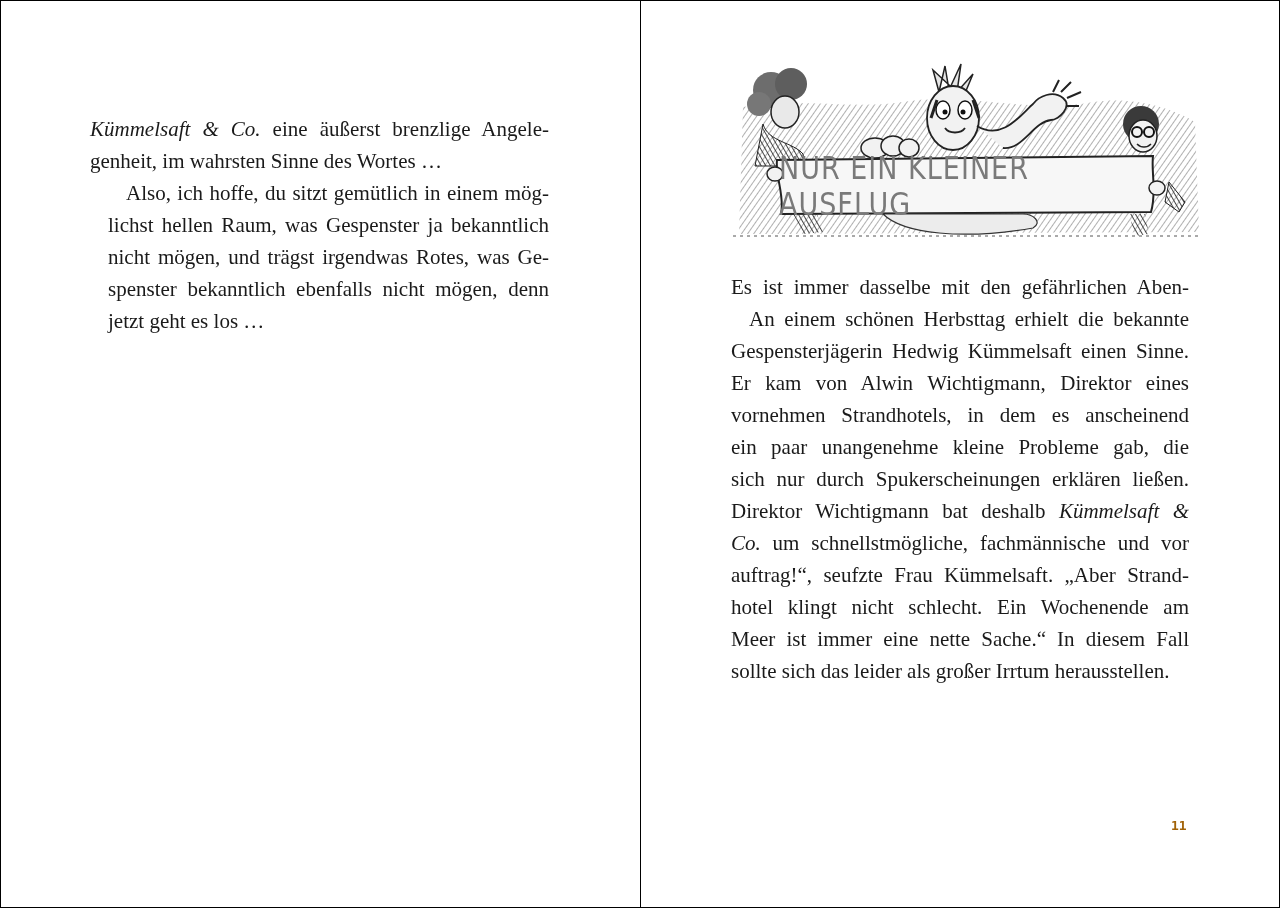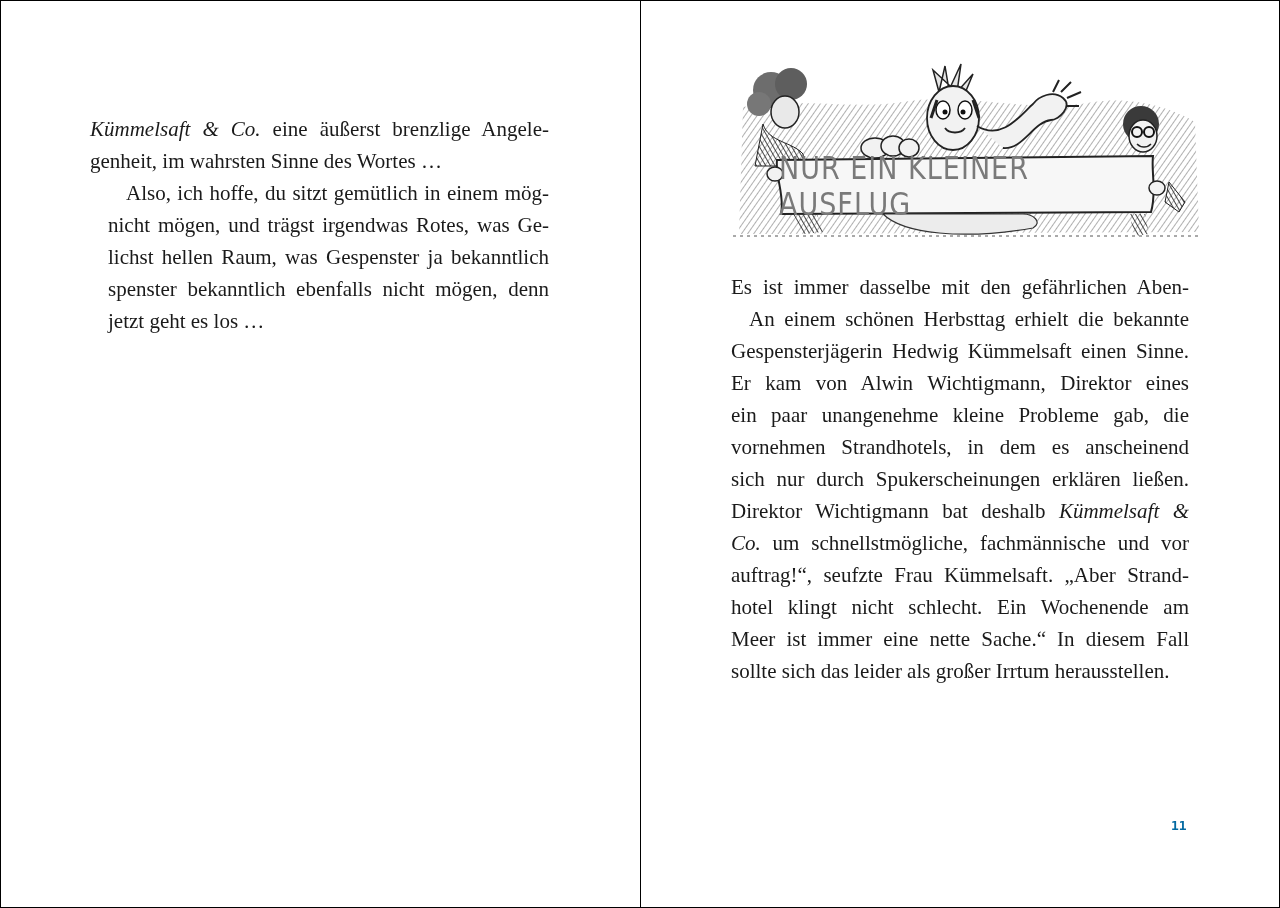--- a/index.html
+++ b/index.html
@@ -99,40 +99,40 @@
       color: #7a7a7a;
       font-weight: normal;
       transform: scaleY(1.15);
     }
     .page-number {
       position: absolute;
       left: 530px;
       top: 818px;
       font-family: "DejaVu Sans Mono", monospace;
       font-size: 13px;
-      color: #0369a1;
+      color: #a16207;
       font-weight: bold;
     }
   </style>
 </head>
 <body>
 
 <div class="spread"></div>
 <div class="divider"></div>
 
 <div class="page page-left">
   <div class="text-block">
     <p>
       <span class="line"><em>Kümmelsaft &amp; Co.</em><span> eine äußerst brenzlige Angele-</span></span>
       <span class="line last">genheit, im wahrsten Sinne des Wortes …</span>
     </p>
     <p class="indent">
       <span class="line" style="padding-left:18px">Also, ich hoffe, du sitzt gemütlich in einem mög-</span>
+      <span class="line">lichst hellen Raum, was Gespenster ja bekanntlich</span>
       <span class="line">nicht mögen, und trägst irgendwas Rotes, was Ge-</span>
-      <span class="line">lichst hellen Raum, was Gespenster ja bekanntlich</span>
       <span class="line">spenster bekanntlich ebenfalls nicht mögen, denn</span>
       <span class="line last">jetzt geht es los …</span>
     </p>
   </div>
 </div>
 
 <div class="page page-right">
 
   <div class="banner">
     <svg width="470" height="182" viewBox="0 0 470 182">
@@ -188,22 +188,22 @@
   </div>
 
   <div class="text-block">
     <p>
       <span class="line">Es ist immer dasselbe mit den gefährlichen Aben-</span>
     </p>
     <p>
       <span class="line" style="padding-left:18px">An einem schönen Herbsttag erhielt die bekannte</span>
       <span class="line">Gespensterjägerin Hedwig Kümmelsaft einen Sinne.</span>
       <span class="line">Er kam von Alwin Wichtigmann, Direktor eines</span>
+      <span class="line">vornehmen Strandhotels, in dem es anscheinend</span>
       <span class="line">ein paar unangenehme kleine Probleme gab, die</span>
-      <span class="line">vornehmen Strandhotels, in dem es anscheinend</span>
       <span class="line">sich nur durch Spukerscheinungen erklären ließen.</span>
       <span class="line"><span>Direktor Wichtigmann bat deshalb </span><em>Kümmelsaft &amp;</em></span>
       <span class="line"><em>Co.</em><span> um schnellstmögliche, fachmännische und vor</span></span>
     </p>
     <p>
       <span class="line">auftrag!“, seufzte Frau Kümmelsaft. „Aber Strand-</span>
       <span class="line">hotel klingt nicht schlecht. Ein Wochenende am</span>
       <span class="line">Meer ist immer eine nette Sache.“ In diesem Fall</span>
       <span class="line last">sollte sich das leider als großer Irrtum herausstellen.</span>
     </p>

